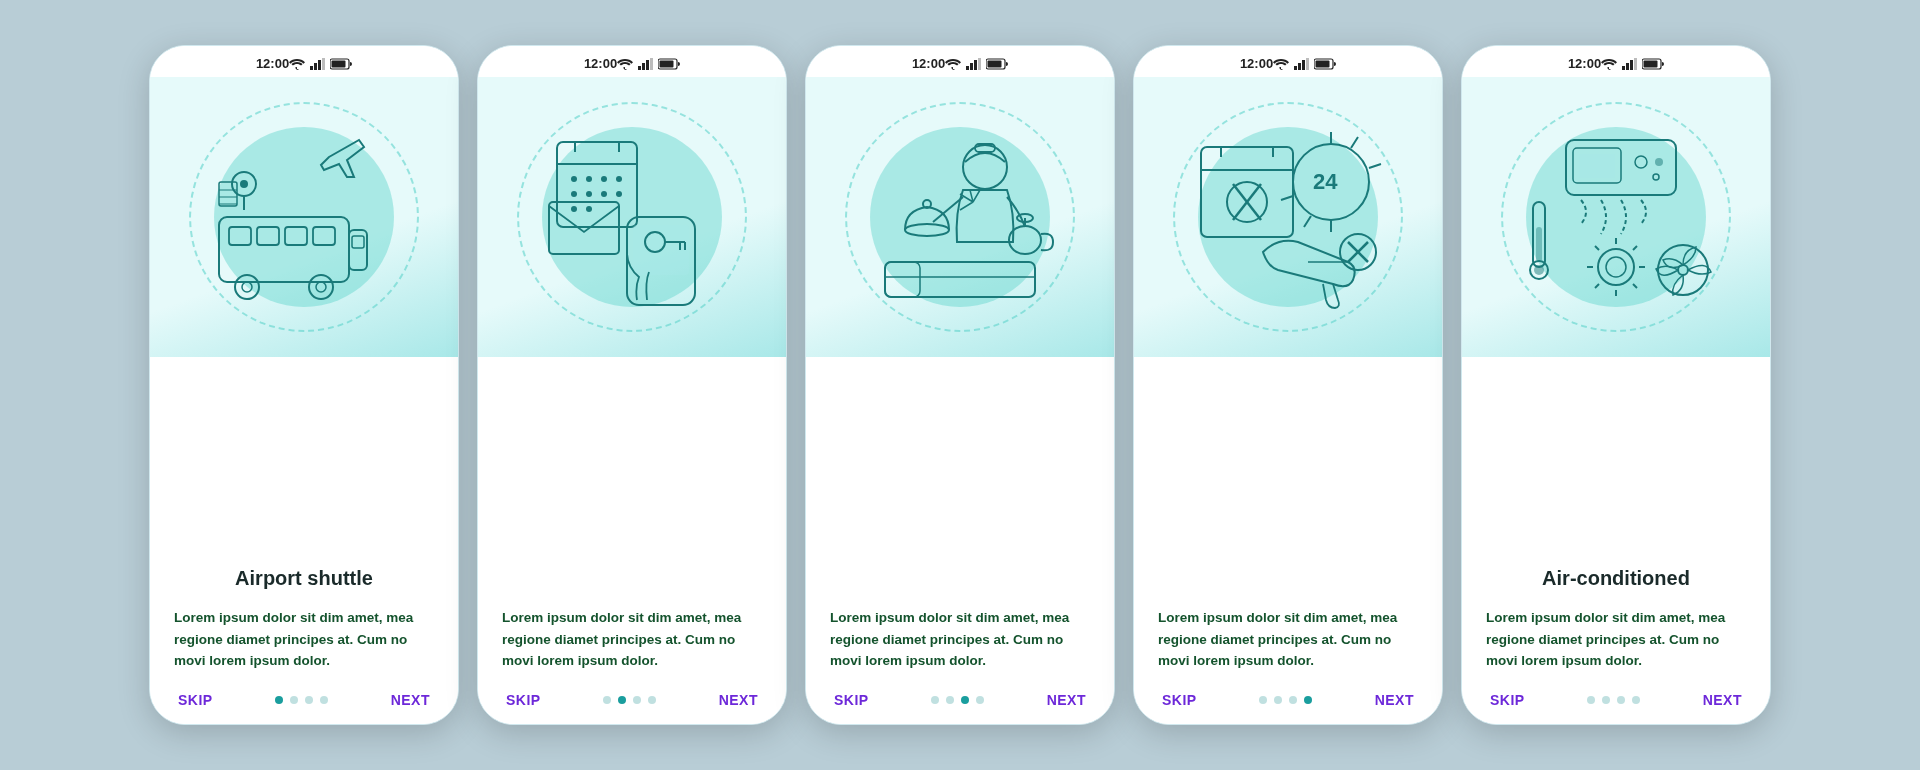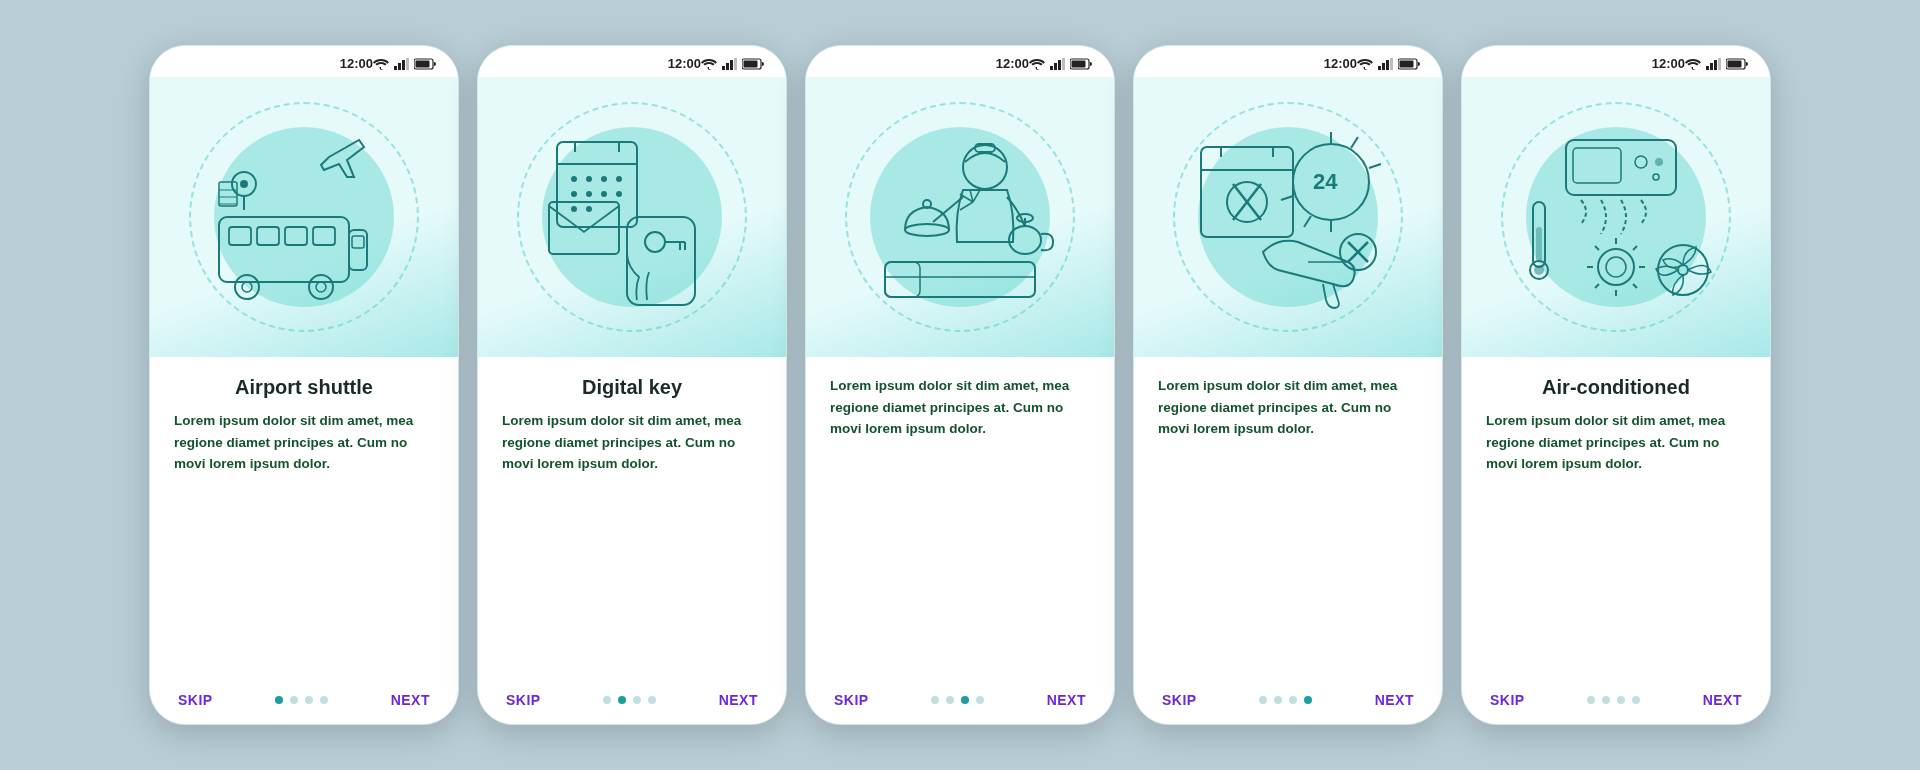--- a/index.html
+++ b/index.html
@@ -30,21 +30,21 @@
       box-shadow: 0 8px 32px rgba(0,0,0,0.18);
       overflow: hidden;
       display: flex;
       flex-direction: column;
       position: relative;
       border: 1.5px solid #d0e8ee;
     }
 
     .status-bar {
       display: flex;
-      justify-content: flex-end;
+      justify-content: center;
       align-items: center;
       padding: 10px 22px 6px 22px;
       background: #fff;
       z-index: 10;
     }
 
     .status-time {
       font-size: 13px;
       font-weight: 600;
       color: #222;
@@ -98,22 +98,23 @@
     .illustration-svg {
       position: relative;
       z-index: 2;
     }
 
     .content-area {
       flex: 1;
       padding: 18px 24px 10px 24px;
       display: flex;
       flex-direction: column;
-      gap: 10px;
+      gap: 16px;
       background: #fff;
+      justify-content: flex-end;
     }
 
     .card-title {
       font-size: 20px;
       font-weight: 600;
       color: #1a2a2a;
       text-align: center;
       line-height: 1.25;
     }
 
@@ -296,21 +297,20 @@
         <circle cx="128" cy="120" r="10" fill="none" stroke="#1a7a7a" stroke-width="2"></circle>
         <line x1="138" y1="120" x2="158" y2="120" stroke="#1a7a7a" stroke-width="2"></line>
         <line x1="153" y1="120" x2="153" y2="128" stroke="#1a7a7a" stroke-width="2"></line>
         <line x1="158" y1="120" x2="158" y2="128" stroke="#1a7a7a" stroke-width="2"></line>
 
         <path d="M110 178 Q108 165 112 155 Q100 145 100 130" fill="none" stroke="#1a7a7a" stroke-width="1.8"></path>
         <path d="M120 178 Q118 160 122 150" fill="none" stroke="#1a7a7a" stroke-width="1.8"></path>
       </svg>
     </div>
     <div class="content-area">
-      <div class="card-title">Digital key</div>
       <div class="card-body">Lorem ipsum dolor sit dim amet, mea regione diamet principes at. Cum no movi lorem ipsum dolor.</div>
     </div>
     <div class="bottom-nav">
       <span class="nav-skip">SKIP</span>
       <div class="dots-container">
         <div class="dot"></div>
         <div class="dot active"></div>
         <div class="dot"></div>
         <div class="dot"></div>
       </div>

